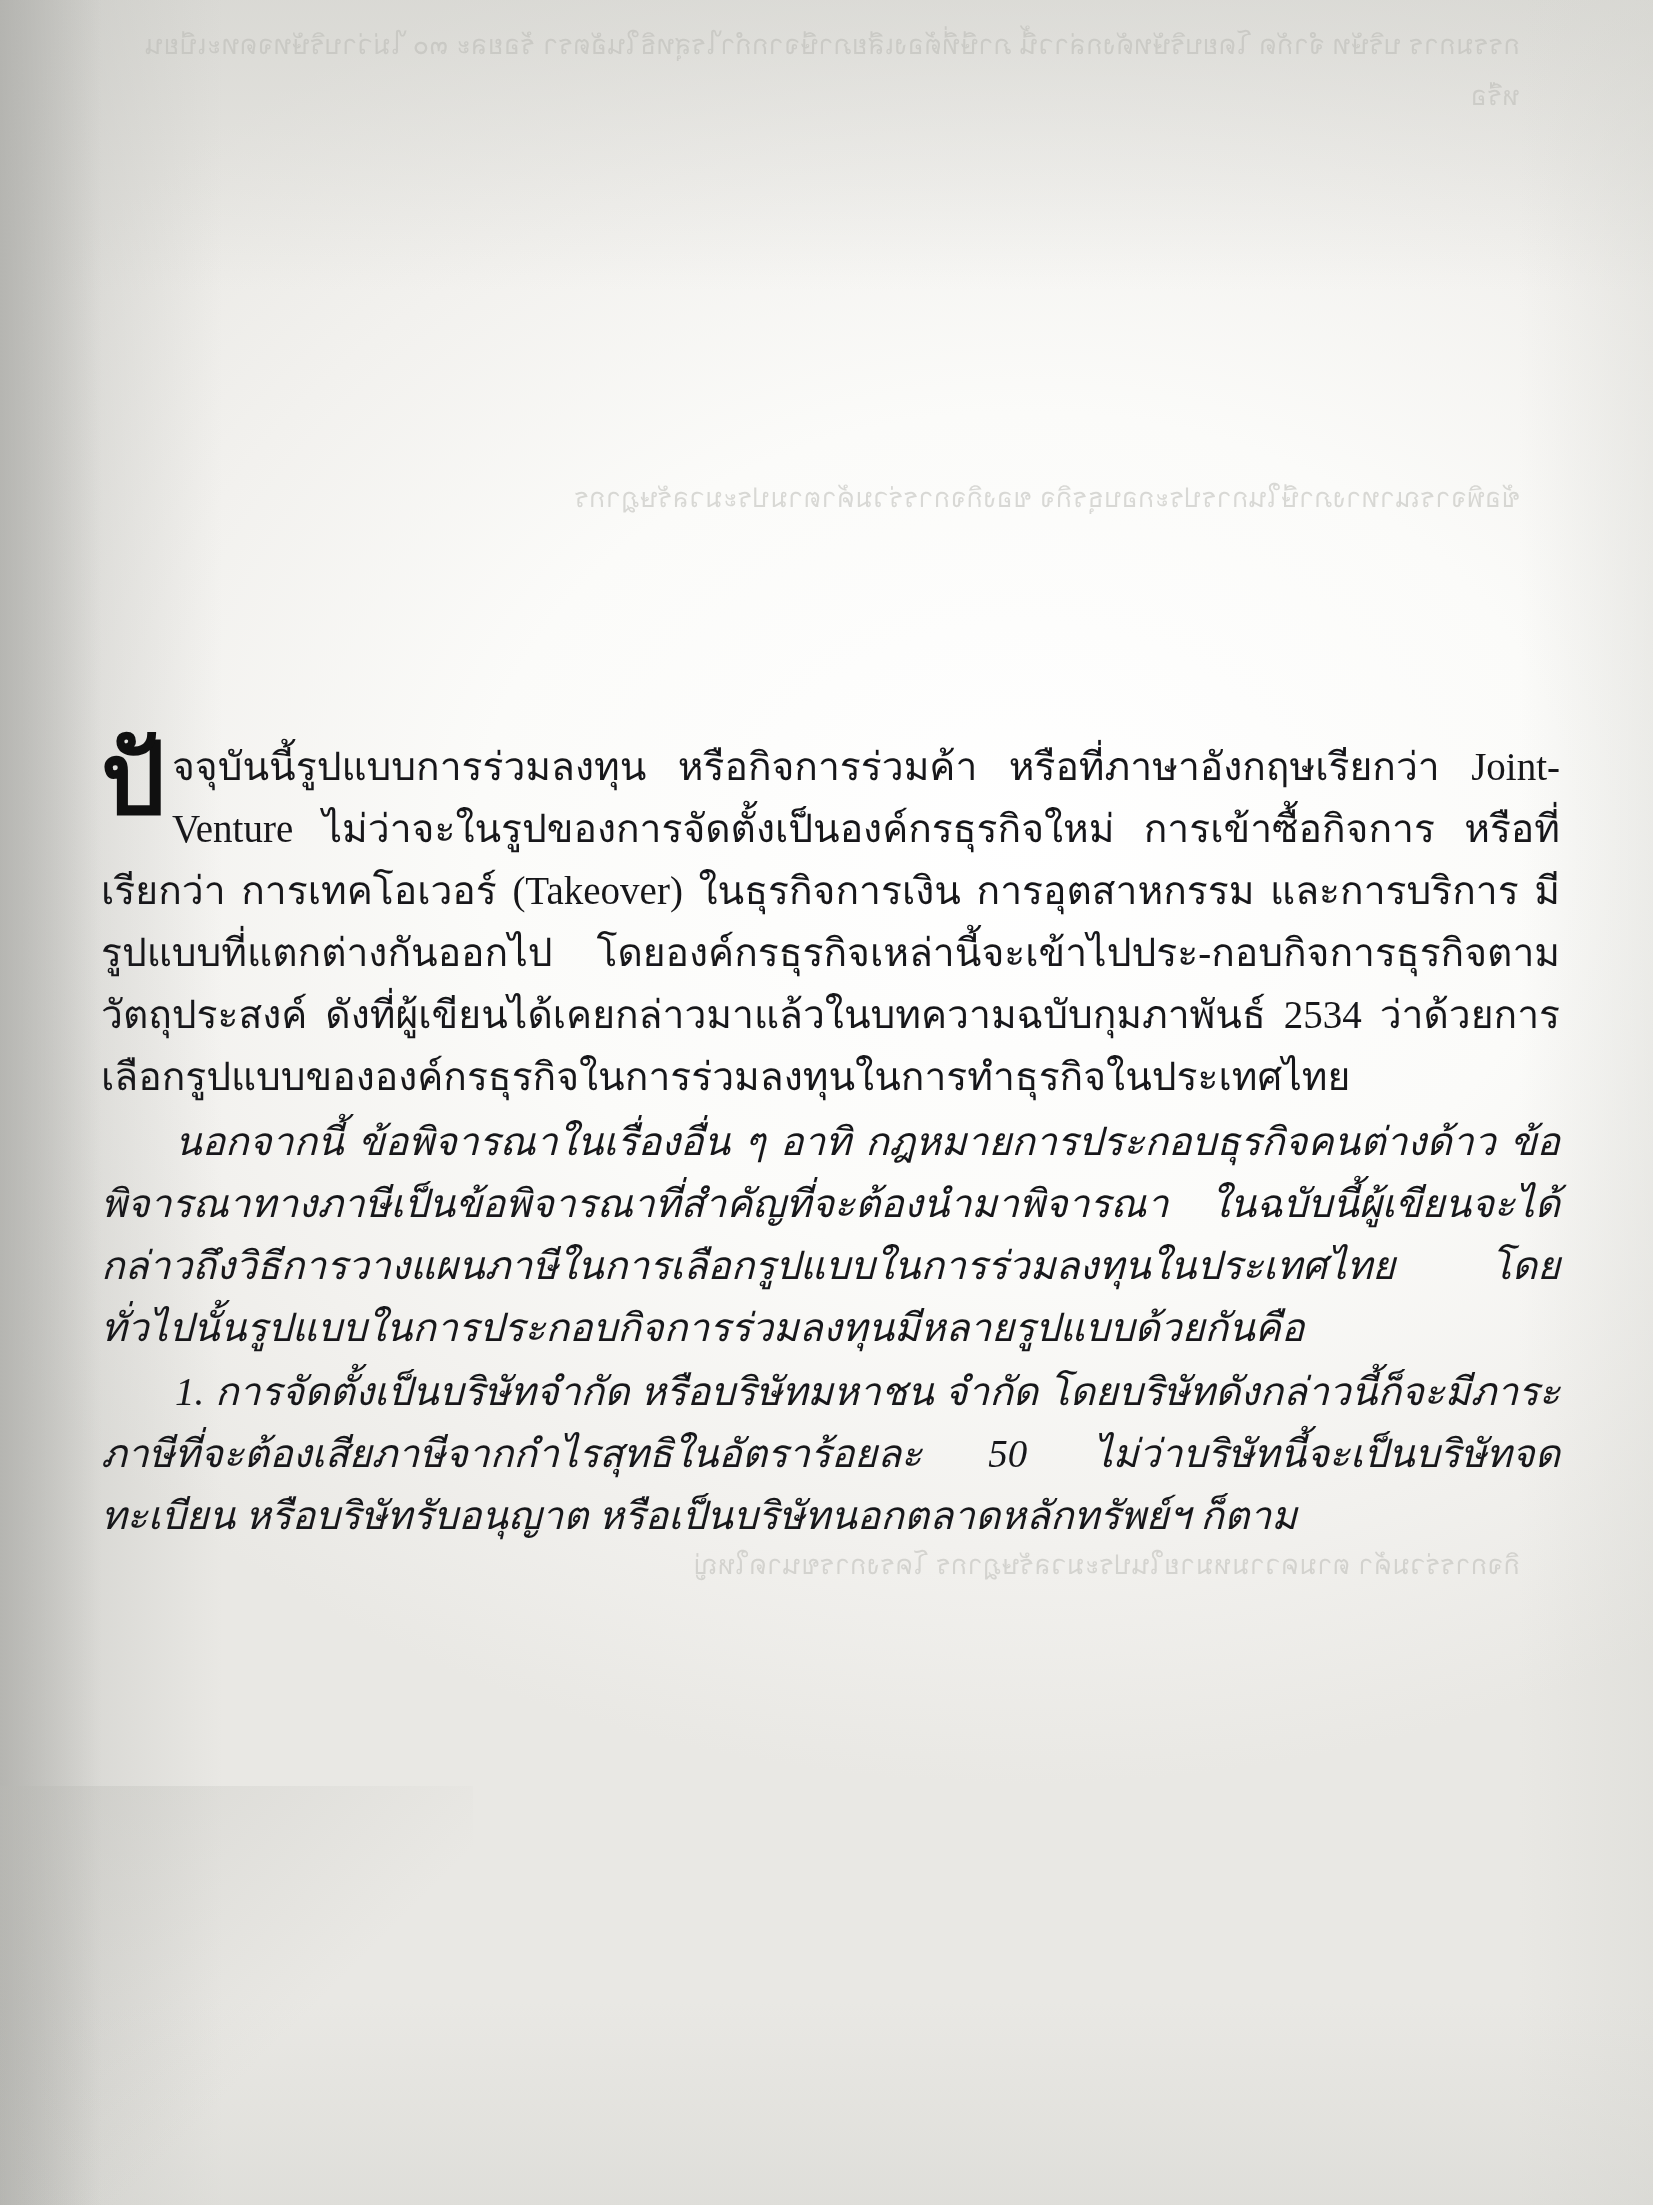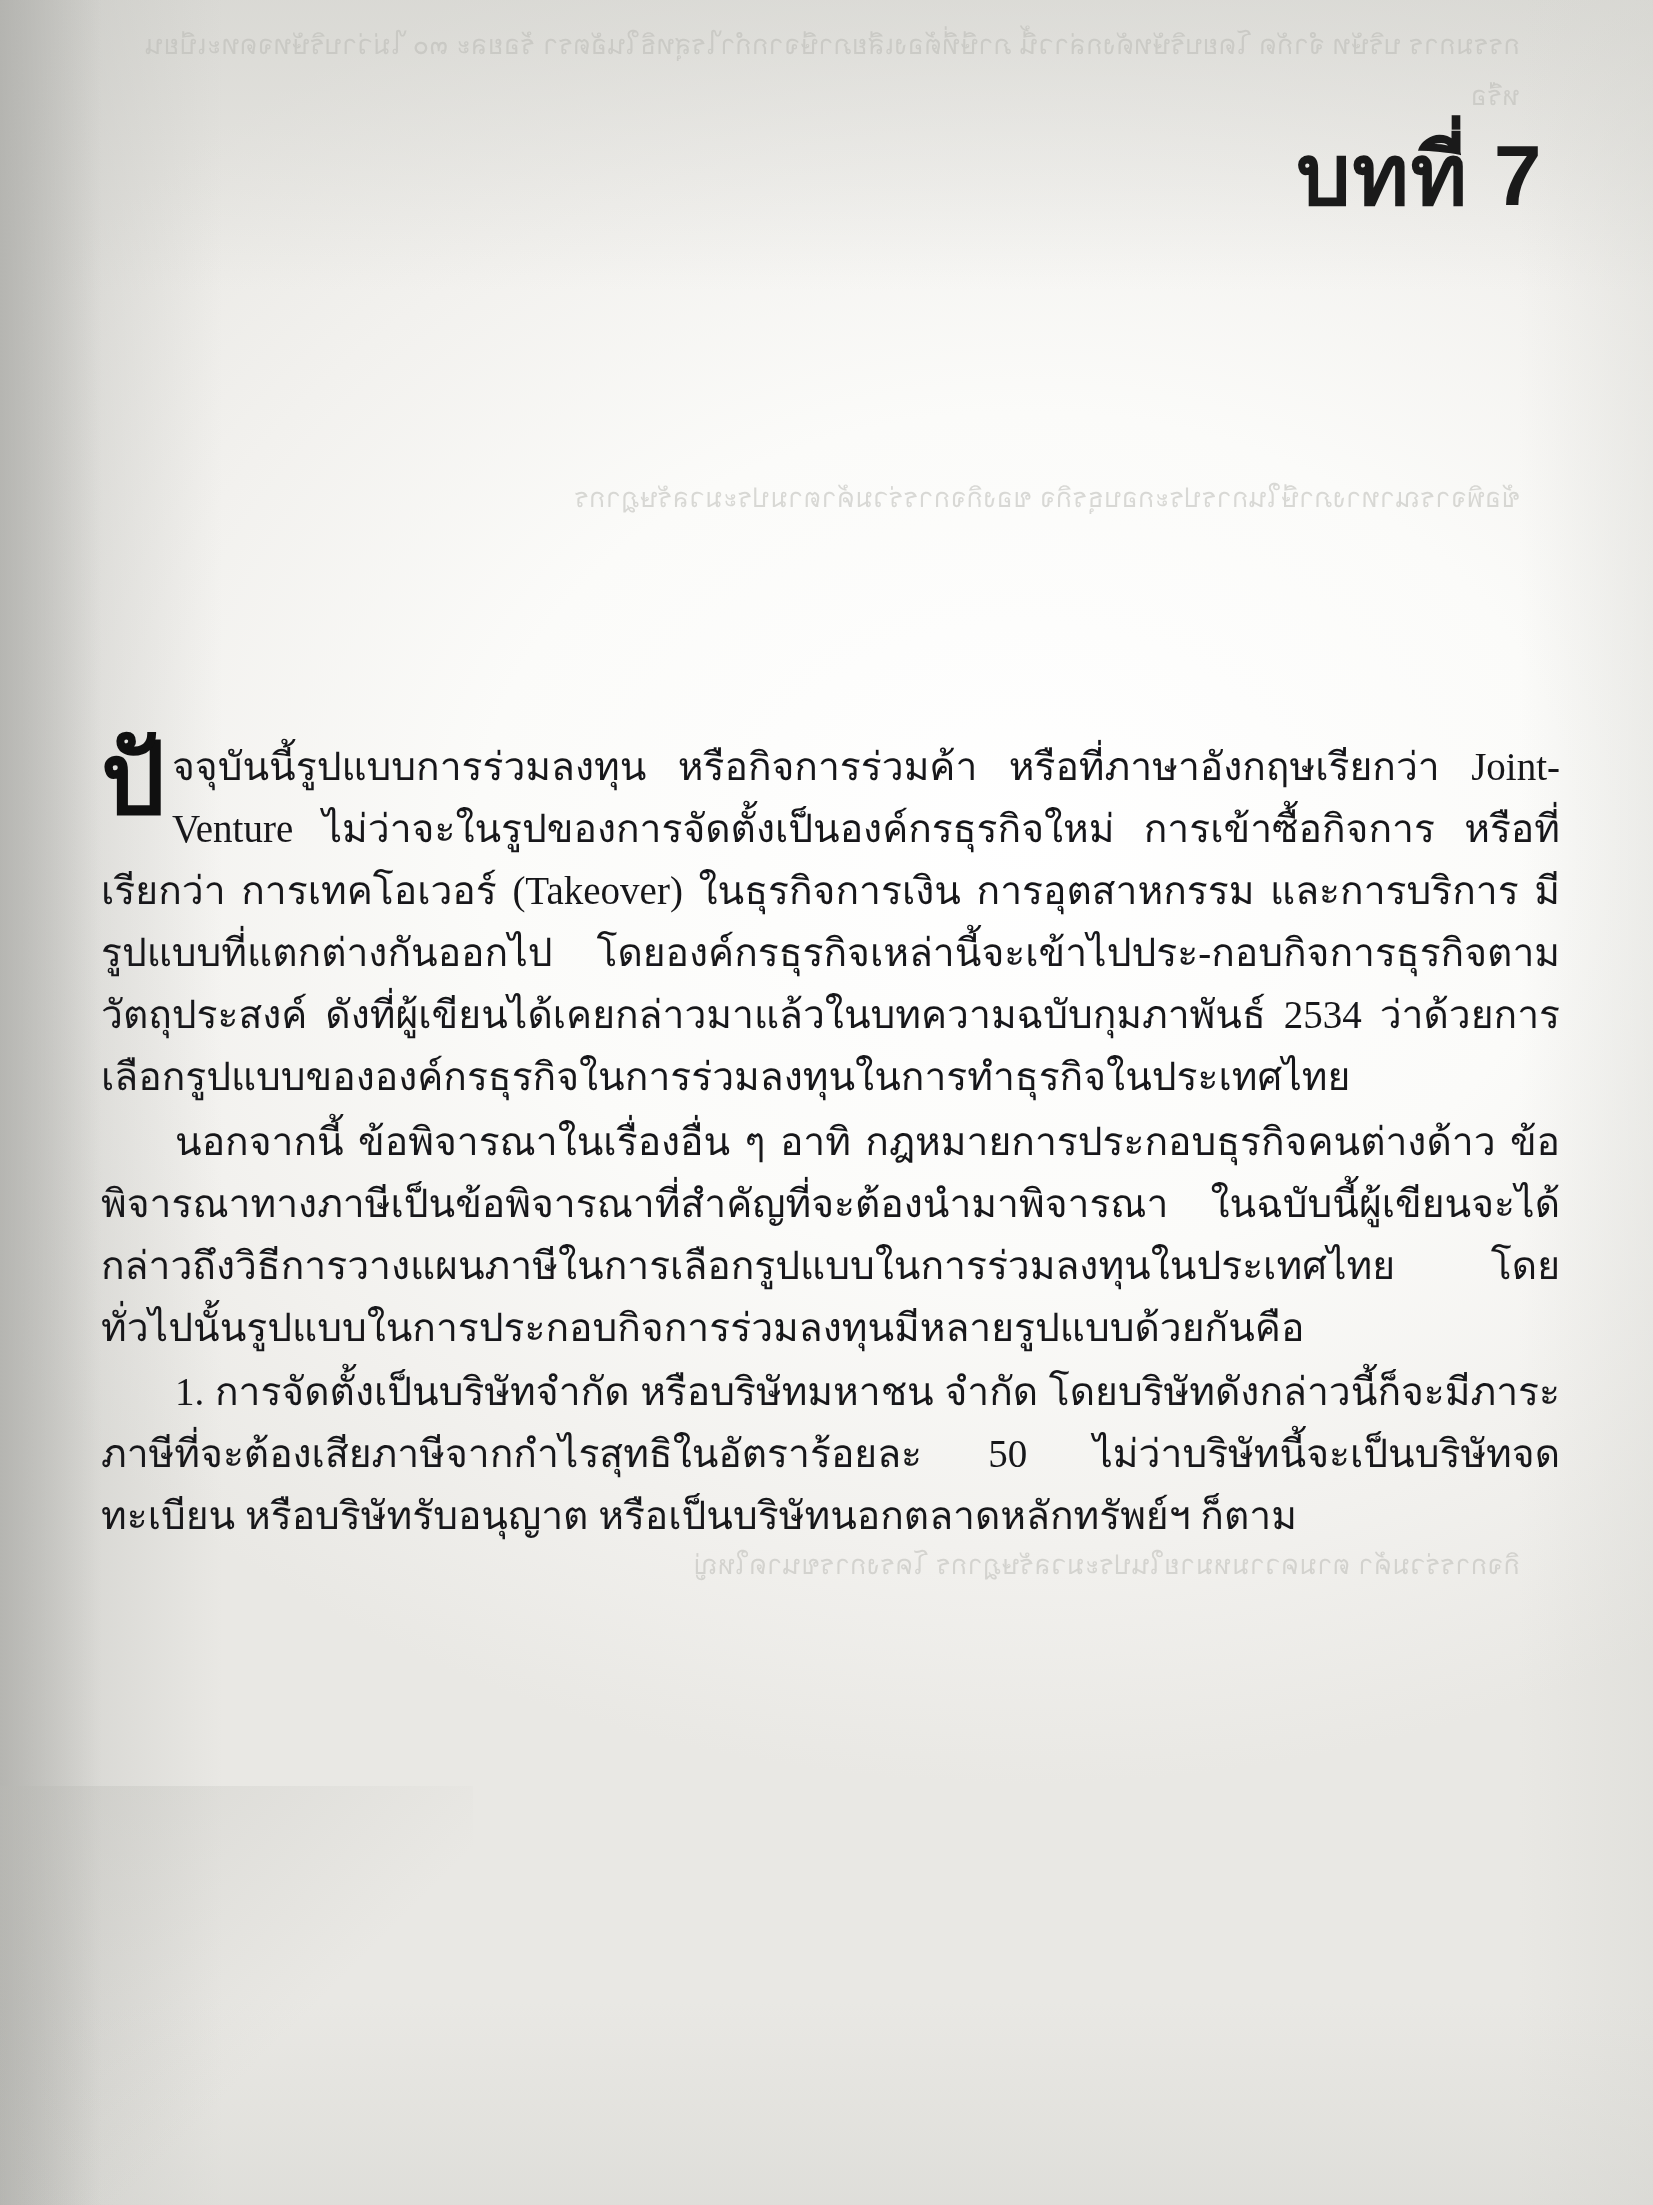--- a/index.html
+++ b/index.html
@@ -114,21 +114,21 @@
     font-family: "Liberation Serif", serif;
     font-size: 39px;
     line-height: 62px;
     text-align: justify;
   }
   .para {
     margin: 0 0 2.7px 0;
     text-align: justify;
     text-justify: inter-word;
   }
-  .para.indent { text-indent: 74px; }
+  .para.indent { text-indent: 74px; font-style: italic; }
 
   
   .dropcap {
     float: left;
     font-family: "Liberation Sans", sans-serif;
     font-weight: bold;
     font-size: 101px;
     line-height: 80px;
     margin: 2.7px 6.8px 0 0;
     color: #101010;
@@ -154,21 +154,20 @@
   <div class="shade-left"></div>
   <div class="shade-right"></div>
   <div class="shade-bottom"></div>
   <div class="gutter"></div>
   <div class="soft-blur"></div>
 
   <div class="bleed" id="bleed-top">กรรมการ บริษัท จำกัด โดยบริษัทดังกล่าวนี้ ภาษีที่ต้องเสียภาษีจากกำไรสุทธิในอัตรา ร้อยละ ๓๐ ไม่ว่าบริษัทจดทะเบียน หรือ</div>
   <div class="bleed" id="bleed-mid">ข้อพิจารณาทางภาษีในการประกอบธุรกิจ ของกิจการร่วมค้าตามประมวลรัษฎากร</div>
   <div class="bleed" id="bleed-low">กิจการร่วมค้า ตามความหมายในประมวลรัษฎากร โครงการขนาดใหญ่</div>
 
-  <div class="chapter-no">บทที่ 7</div>
 
   <div class="body-block">
     <p class="para first">
       <span class="dropcap">ปั</span><span>จจุบันนี้รูปแบบการร่วมลงทุน หรือกิจการร่วมค้า หรือที่ภาษาอังกฤษเรียกว่า Joint-Venture ไม่ว่าจะในรูปของการจัดตั้งเป็นองค์กรธุรกิจใหม่ การเข้าซื้อกิจการ หรือที่เรียกว่า การเทคโอเวอร์ (Takeover) ในธุรกิจการเงิน การอุตสาหกรรม และการบริการ มีรูปแบบที่แตกต่างกันออกไป โดยองค์กรธุรกิจเหล่านี้จะเข้าไปประ-กอบกิจการธุรกิจตามวัตถุประสงค์ ดังที่ผู้เขียนได้เคยกล่าวมาแล้วในบทความฉบับกุมภาพันธ์ 2534 ว่าด้วยการเลือกรูปแบบขององค์กรธุรกิจในการร่วมลงทุนในการทำธุรกิจในประเทศไทย</span>
     </p>
     <p class="para indent">นอกจากนี้ ข้อพิจารณาในเรื่องอื่น ๆ อาทิ กฎหมายการประกอบธุรกิจคนต่างด้าว ข้อพิจารณาทางภาษีเป็นข้อพิจารณาที่สำคัญที่จะต้องนำมาพิจารณา ในฉบับนี้ผู้เขียนจะได้กล่าวถึงวิธีการวางแผนภาษีในการเลือกรูปแบบในการร่วมลงทุนในประเทศไทย โดยทั่วไปนั้นรูปแบบในการประกอบกิจการร่วมลงทุนมีหลายรูปแบบด้วยกันคือ</p>
     <p class="para indent">1. การจัดตั้งเป็นบริษัทจำกัด หรือบริษัทมหาชน จำกัด โดยบริษัทดังกล่าวนี้ก็จะมีภาระภาษีที่จะต้องเสียภาษีจากกำไรสุทธิในอัตราร้อยละ 50 ไม่ว่าบริษัทนี้จะเป็นบริษัทจดทะเบียน หรือบริษัทรับอนุญาต หรือเป็นบริษัทนอกตลาดหลักทรัพย์ฯ ก็ตาม</p>
   </div>
 
 </div>

